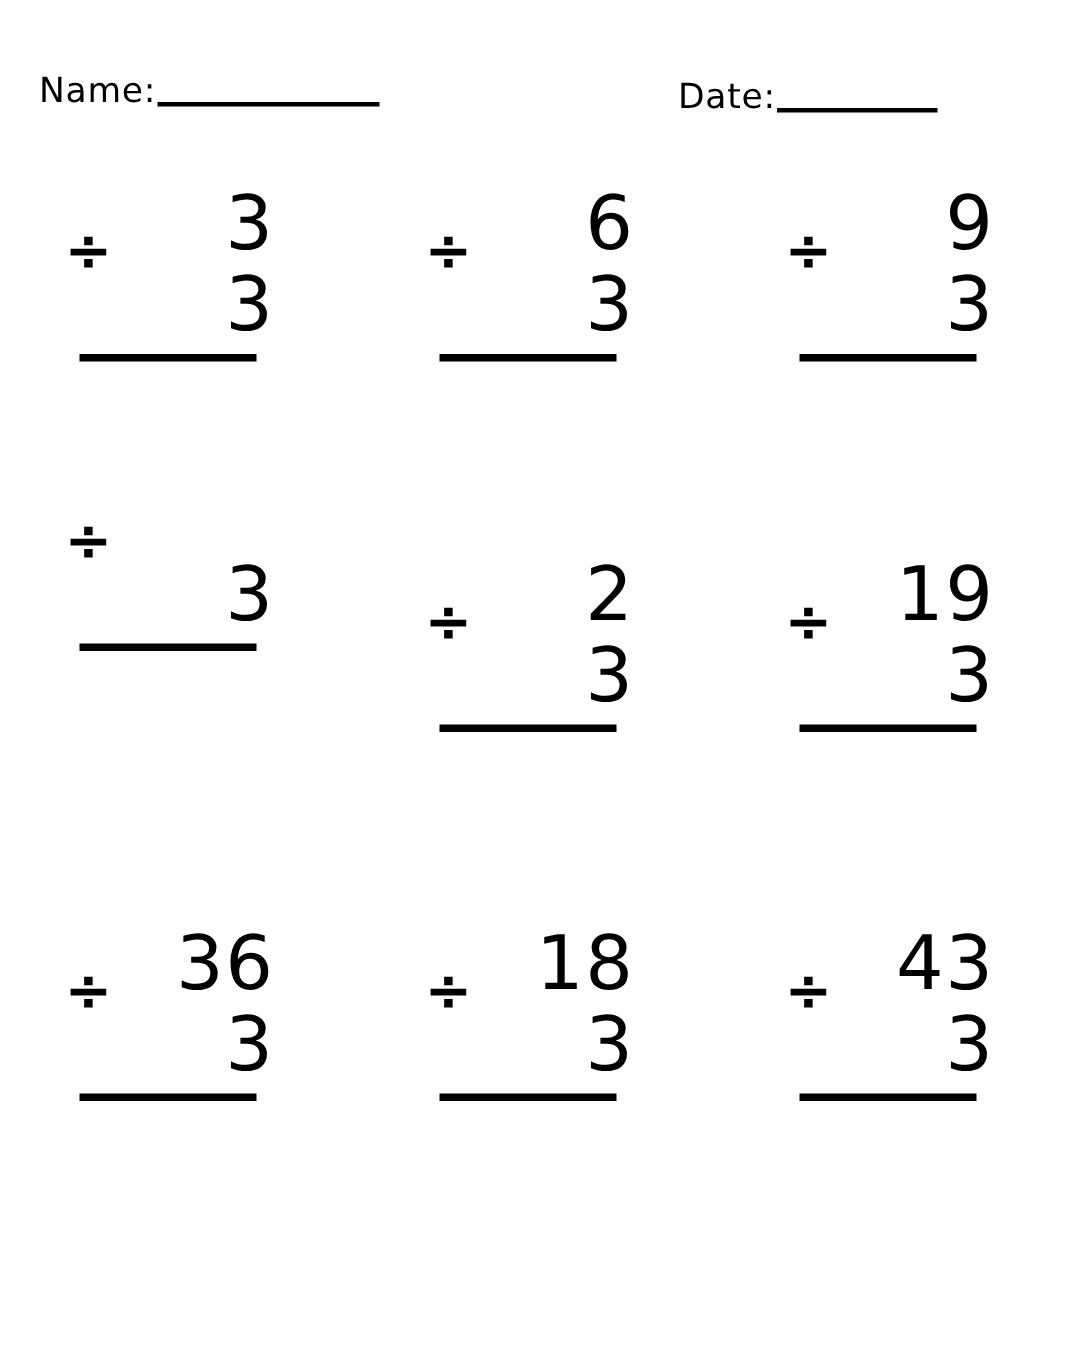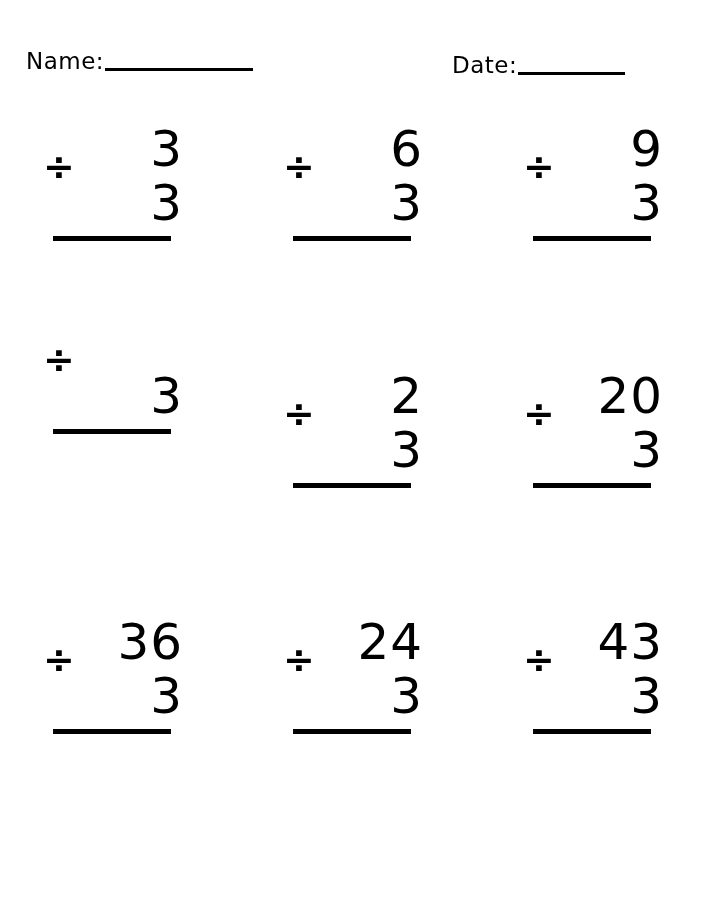--- a/index.html
+++ b/index.html
@@ -163,21 +163,21 @@
       <div class="row2">
         <span class="divsym">÷</span>
         <div class="num">3</div>
       </div>
       <div class="rule"></div>
     </div>
   </div>
 
   <div class="problem">
     <div class="prob-inner">
-      <div class="num">20</div>
+      <div class="num">19</div>
       <div class="row2">
         <span class="divsym">÷</span>
         <div class="num">3</div>
       </div>
       <div class="rule"></div>
     </div>
   </div>
 
   <div class="problem">
     <div class="prob-inner">
@@ -185,21 +185,21 @@
       <div class="row2">
         <span class="divsym">÷</span>
         <div class="num">3</div>
       </div>
       <div class="rule"></div>
     </div>
   </div>
 
   <div class="problem">
     <div class="prob-inner">
-      <div class="num">24</div>
+      <div class="num">18</div>
       <div class="row2">
         <span class="divsym">÷</span>
         <div class="num">3</div>
       </div>
       <div class="rule"></div>
     </div>
   </div>
 
   <div class="problem">
     <div class="prob-inner">

